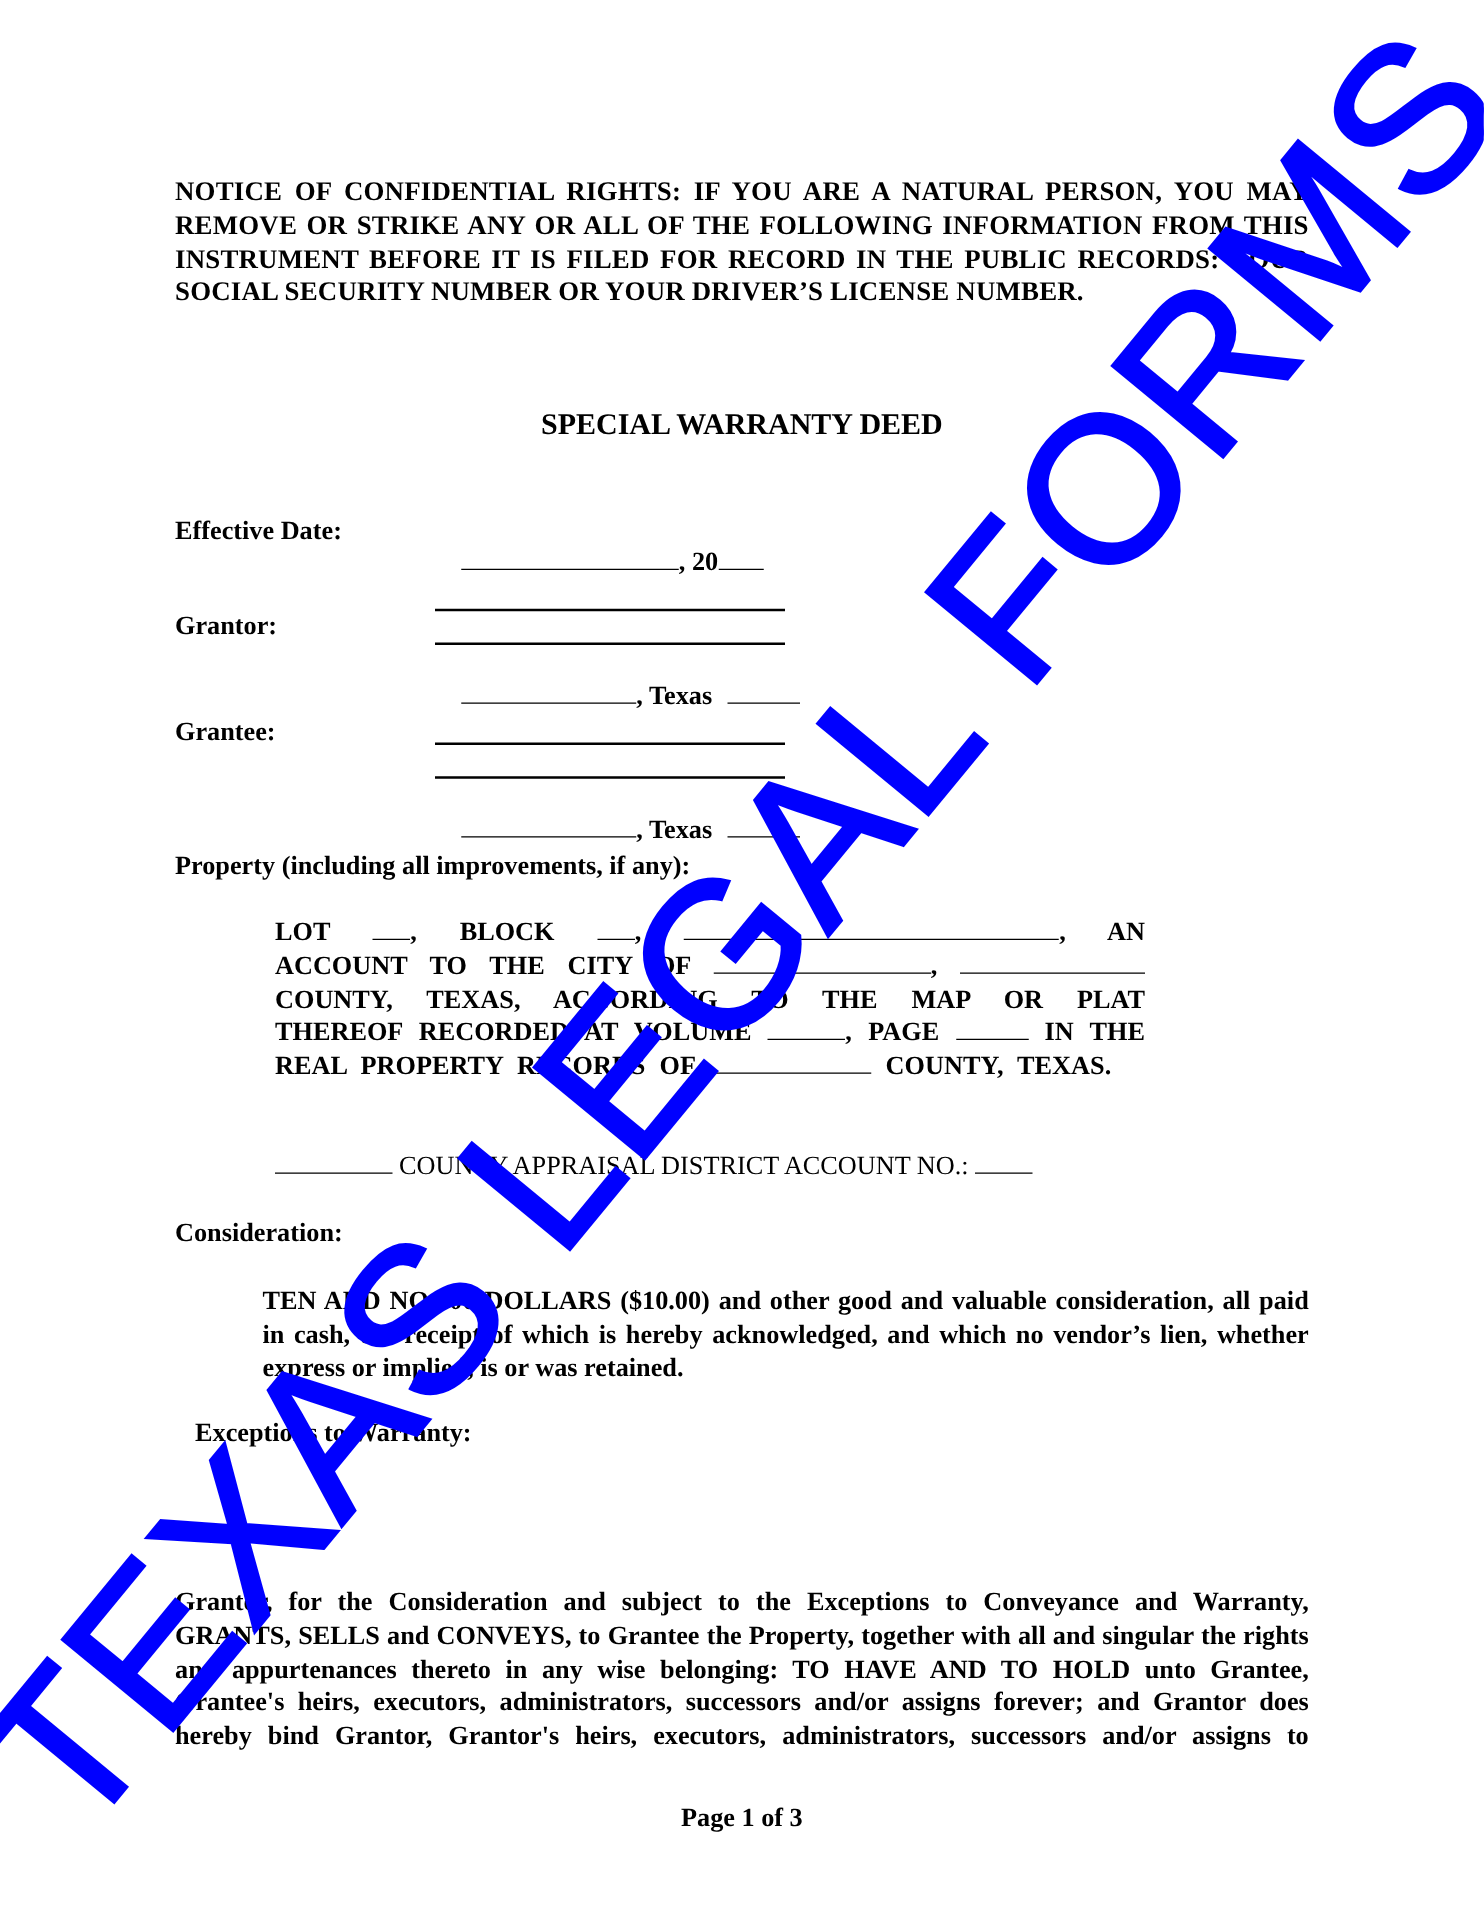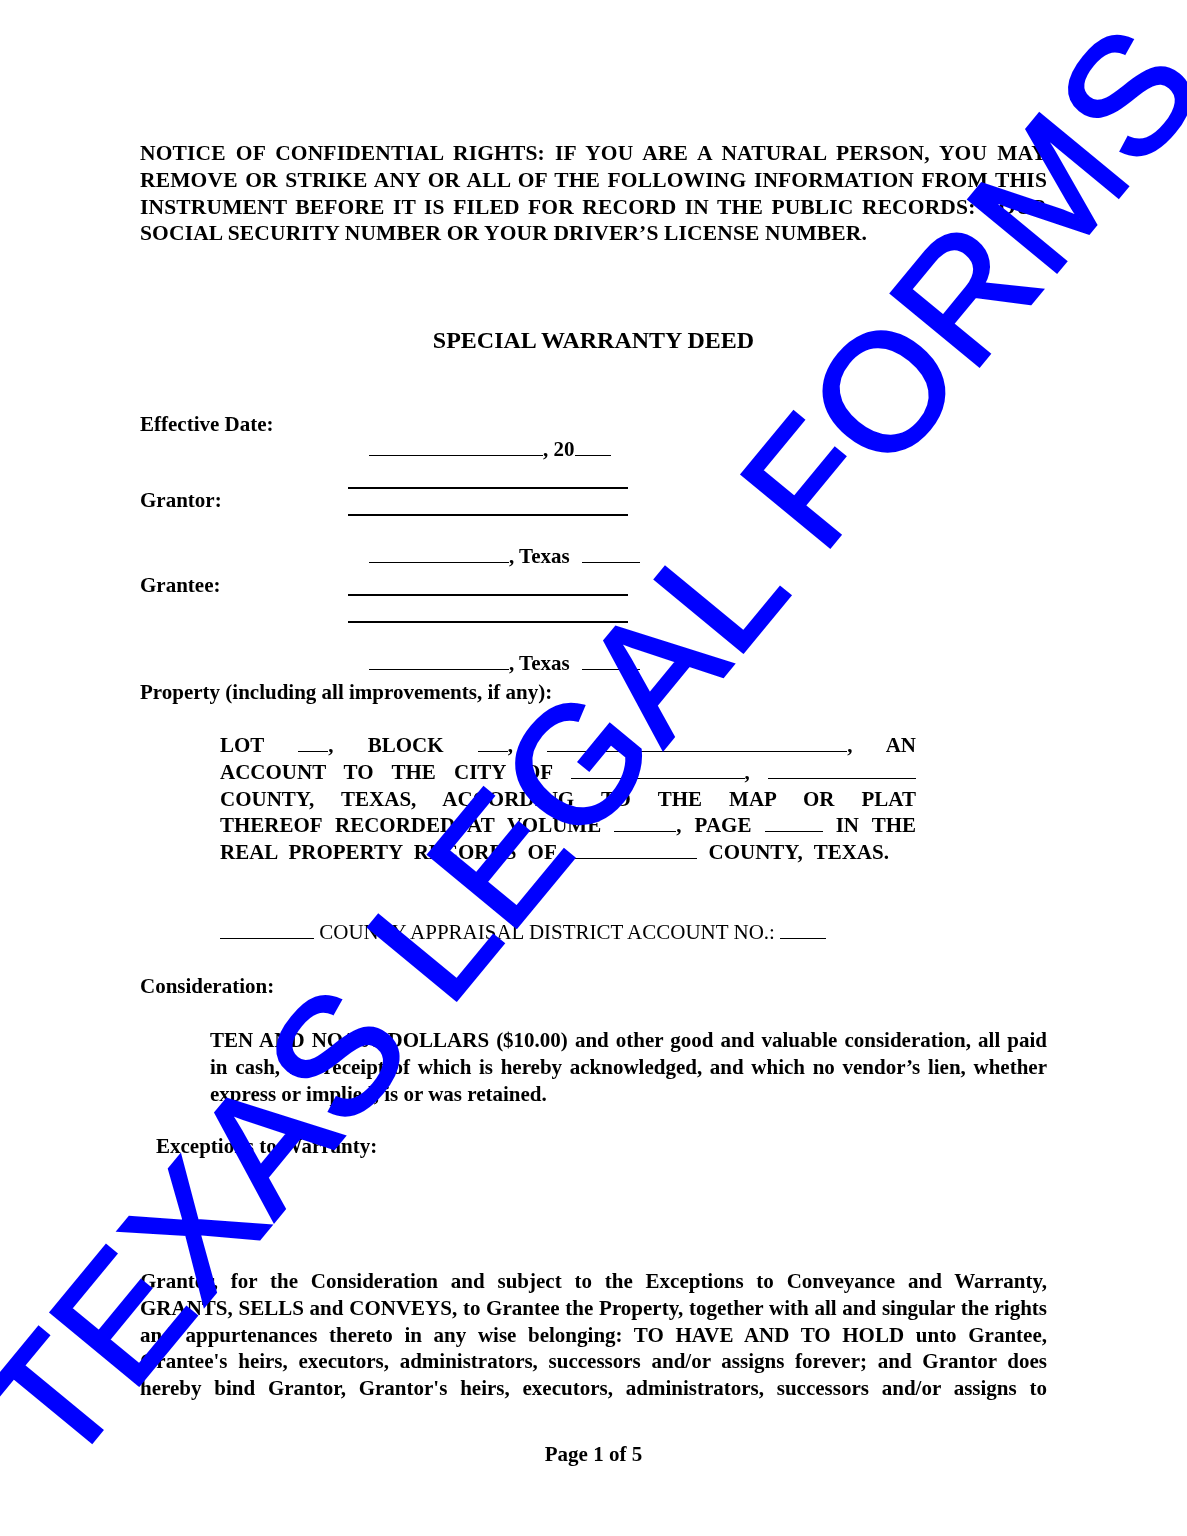--- a/index.html
+++ b/index.html
@@ -169,16 +169,16 @@
     <span class="bl" style="width:46px;"></span>
   </div>
 
   <div class="abs label" style="top:974px;">Consideration:</div>
   <div class="abs para indent-para" style="top:1027px;">TEN AND NO/100 DOLLARS ($10.00) and other good and valuable consideration, all paid in cash, the receipt of which is hereby acknowledged, and which no vendor’s lien, whether express or implied, is or was retained.</div>
 
   <div class="abs label" style="top:1134px;margin-left:16px;">Exceptions to Warranty:</div>
 
   <div class="abs para full-para last-line-justify" style="top:1268px;">Grantor, for the Consideration and subject to the Exceptions to Conveyance and Warranty, GRANTS, SELLS and CONVEYS, to Grantee the Property, together with all and singular the rights and appurtenances thereto in any wise belonging: TO HAVE AND TO HOLD unto Grantee, Grantee's heirs, executors, administrators, successors and/or assigns forever; and Grantor does hereby bind Grantor, Grantor's heirs, executors, administrators, successors and/or assigns to</div>
 
-  <div class="abs footer">Page 1 of 5</div>
+  <div class="abs footer">Page 1 of 3</div>
 
   <div class="watermark">TEXAS LEGAL FORMS</div>
 </div>
 
 </body></html>

